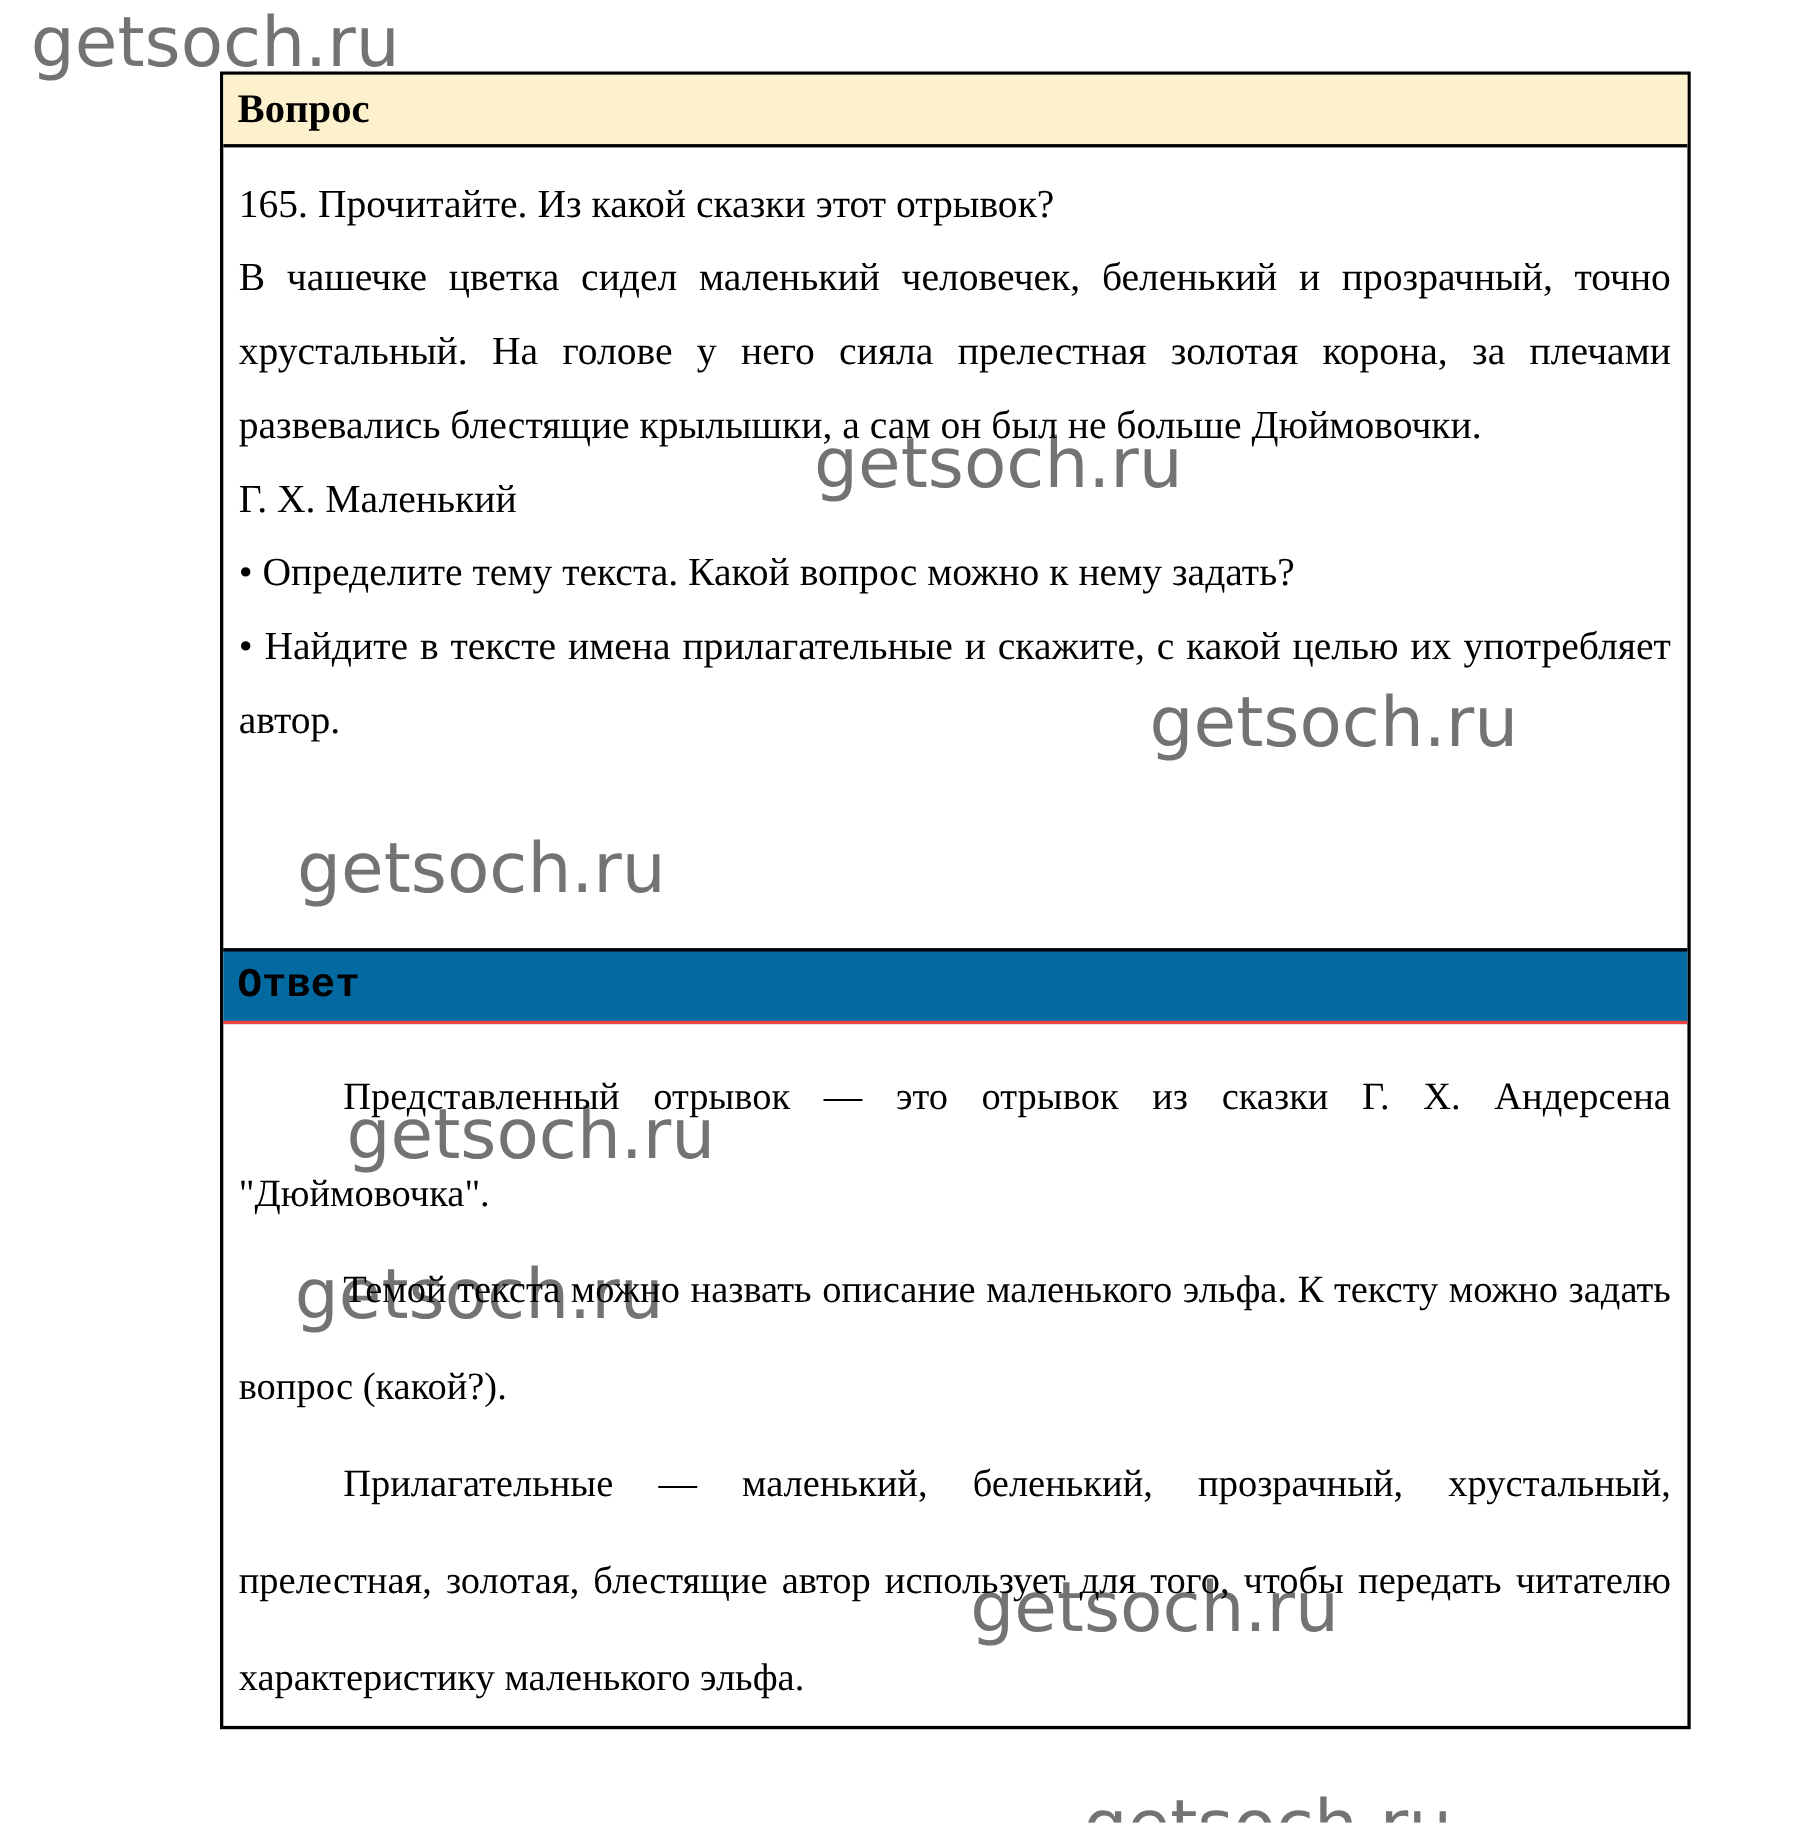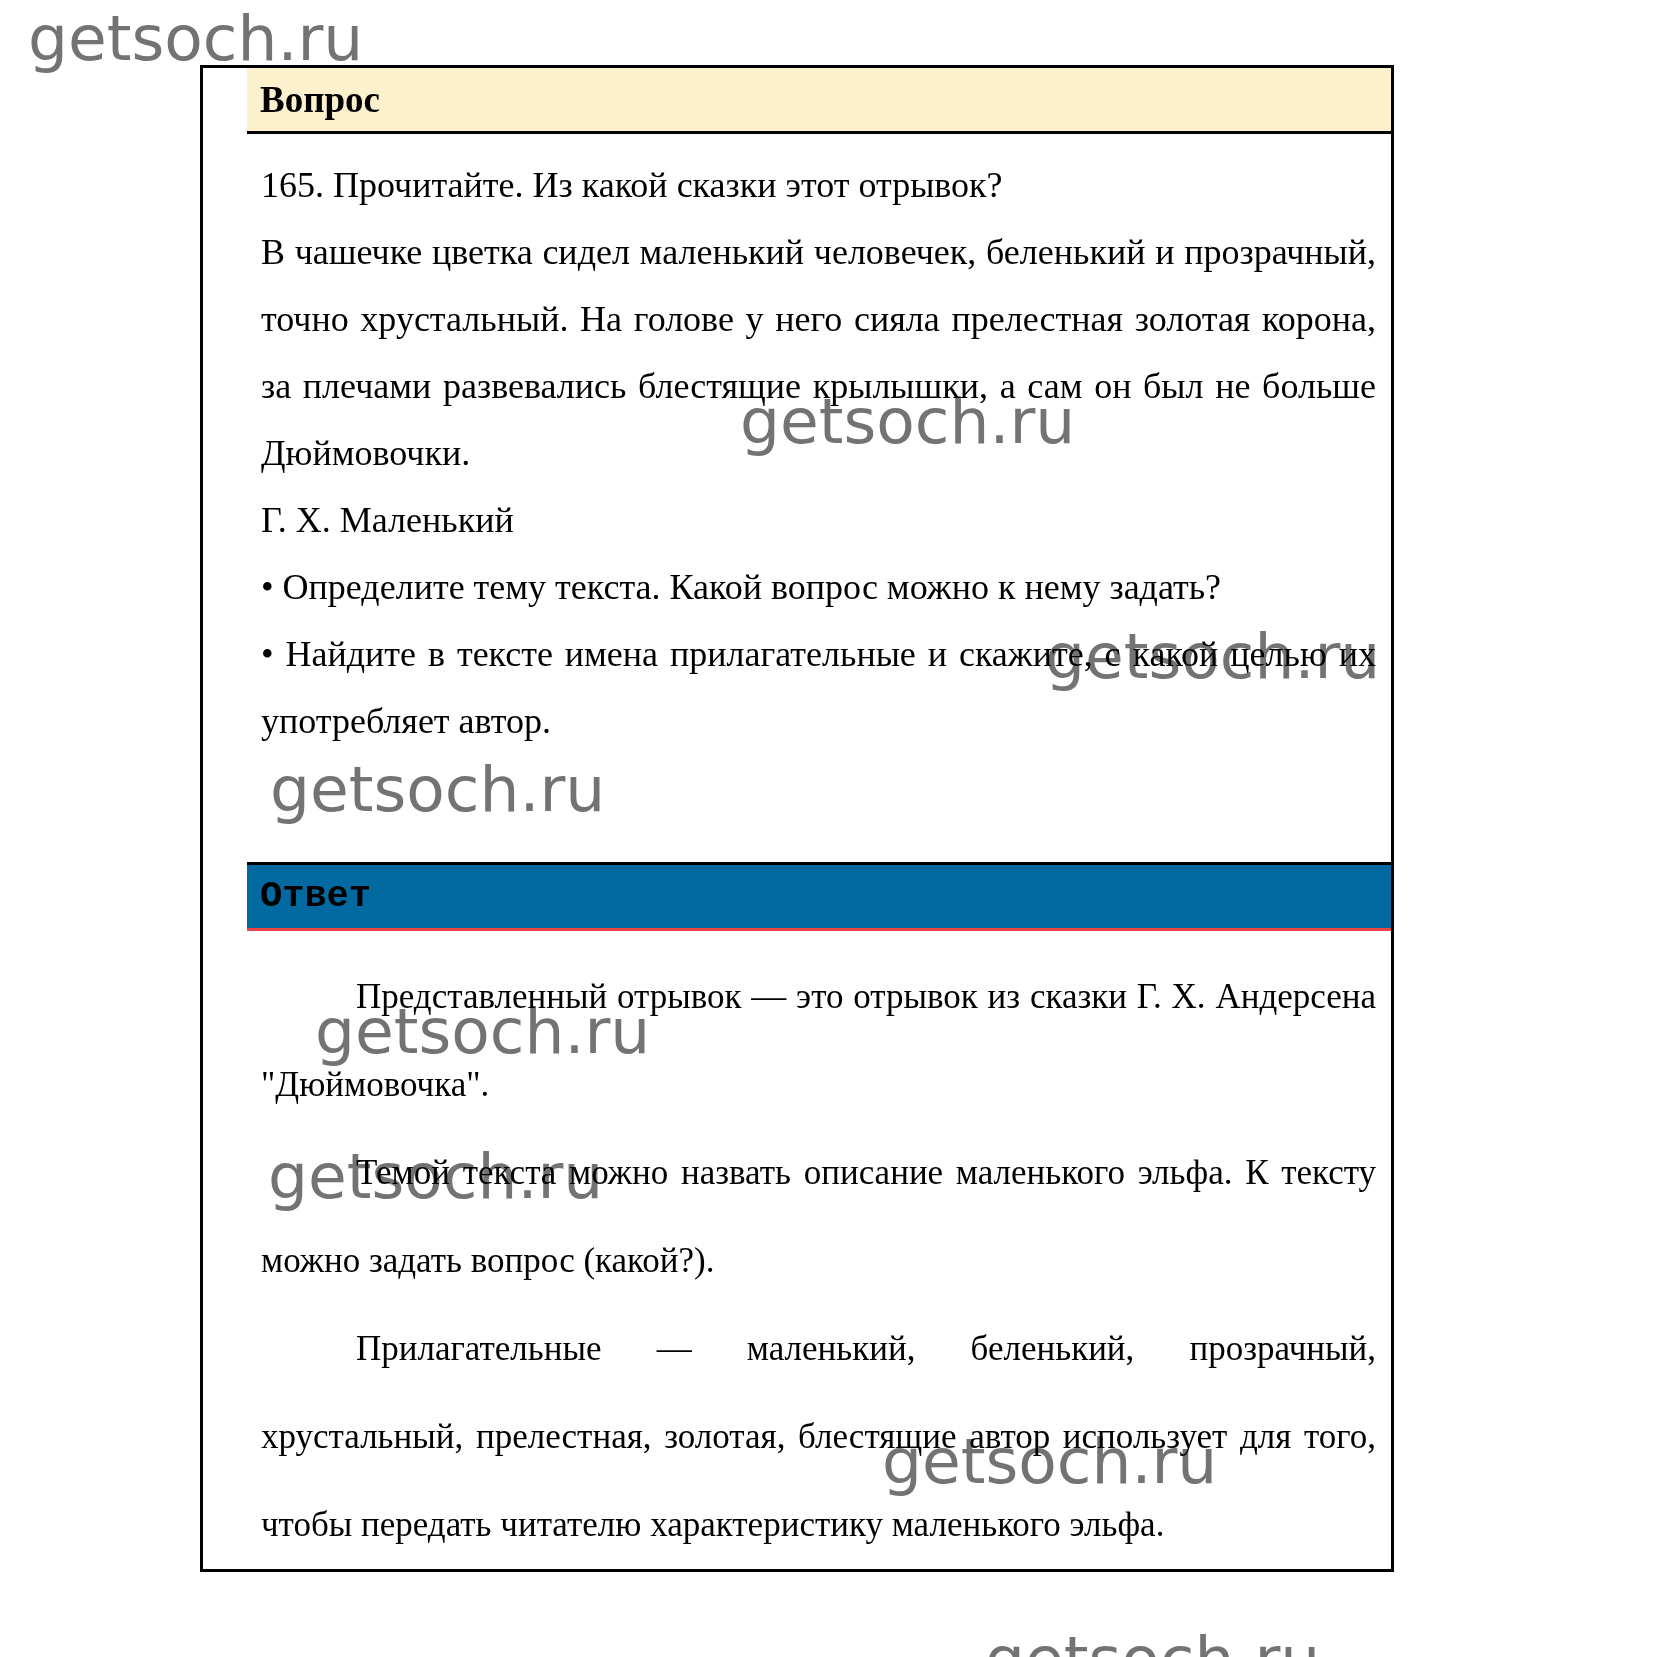--- a/index.html
+++ b/index.html
@@ -8,26 +8,25 @@
     width:1654px;height:1657px;
     background:#ffffff;
     overflow:hidden;
     font-family:"Liberation Serif",serif;
     color:#000;
   }
 
   
   .qa-table{
     position:absolute;left:200px;top:65px;
-    width:1194px;height:1507px;
+    width:1337px;height:1507px;
     border:3px solid #000;
     box-sizing:border-box;
     display:flex;flex-direction:column;
     background:transparent;
-    padding-left:44px;
   }
   .hdr{
     box-sizing:border-box;
     display:flex;align-items:center;
     padding-left:13px;
     font-size:37px;font-weight:bold;
   }
   .q-hdr{
     height:69px;
     background:#fcf0cd;

